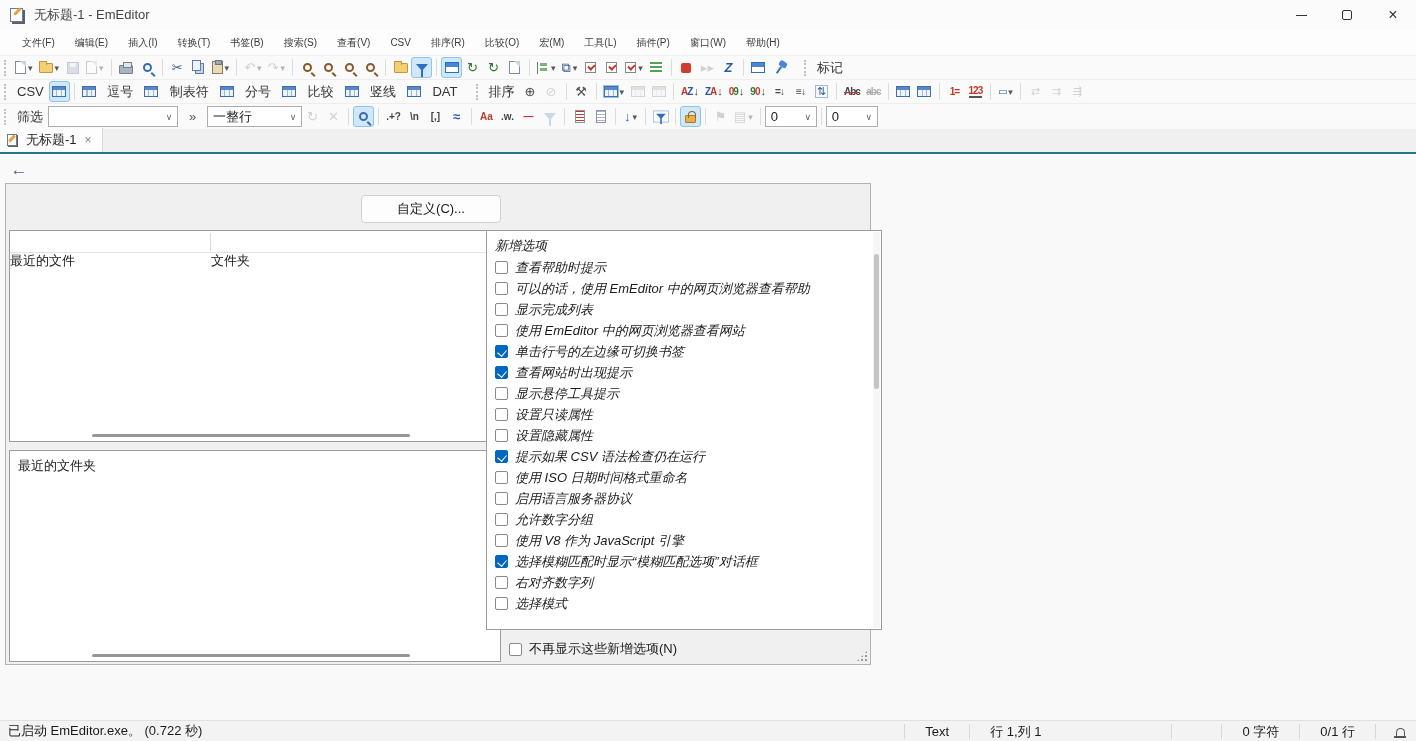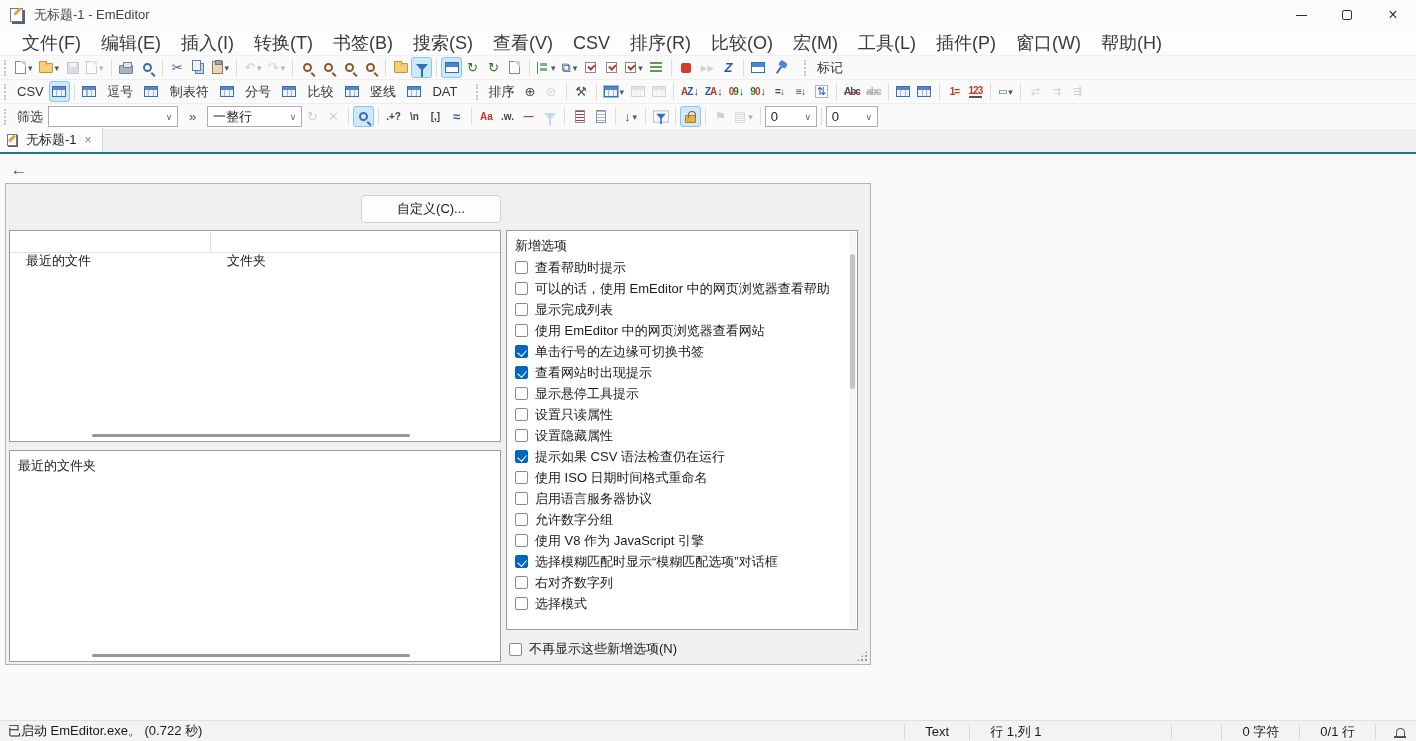--- a/index.html
+++ b/index.html
@@ -8,21 +8,21 @@
   .app-icon { width:17px; height:17px; margin:0 8px 0 9px; position:relative; }
   .app-icon .pgic { position:absolute; left:1px; top:1px; width:13px; height:14px; background:#fff; border:1px solid #6b7b95; box-shadow:2px 2px 0 #55626f; }
   .app-icon .pencil { position:absolute; left:4px; top:3px; width:9px; height:3px; background:#e3a33d; transform:rotate(-45deg); border-radius:1px; }
   .title-text { font-size:13px; color:#444; }
   .winbtns { position:absolute; right:0; top:0; display:flex; }
   .winbtn { width:46px; height:30px; display:flex; align-items:center; justify-content:center; color:#333; font-size:13px; }
   .minglyph { width:11px; height:1px; background:#333; }
   .maxglyph { width:10px; height:10px; border:1px solid #333; border-radius:2px; }
 
   .menubar { height:26px; background:#fdfdfd; display:flex; align-items:center; padding-left:12px; border-bottom:1px solid #f0f0f0; }
-  .menu-item { font-size:18px; color:#3a3a3a; padding:0 10px; height:26px; line-height:26px; }
+  .menu-item { font-size:10px; color:#3a3a3a; padding:0 10px; height:26px; line-height:26px; }
 
   .tbrow { height:24px; display:flex; align-items:center; background:#fafafa; border-bottom:1px solid #eeeeee; padding-left:2px; }
   .grip { width:4px; height:16px; border-left:2px dotted #c2c2c2; margin:0 4px 0 2px; flex:none; }
   .tsep { width:1px; height:17px; background:#dcdcdc; margin:0 4px; flex:none; }
   .tb-btn { height:21px; min-width:21px; padding:0 2px; display:flex; align-items:center; justify-content:center; gap:1px; border:1px solid transparent; border-radius:3px; flex:none; }
   .tb-btn.active { background:#cfe8fb; border-color:#8fc3ea; }
   .tb-btn.disabled { opacity:.42; }
   .dd { font-size:9px; color:#555; margin-left:1px; }
   .tb-label { font-size:13px; color:#333; padding:0 5px; flex:none; }
   .glyph { font-size:13px; line-height:1; color:#3c5f93; }
@@ -79,21 +79,21 @@
   .tabicon .pencil { position:absolute; left:2px; top:4px; width:8px; height:3px; background:#e3a33d; transform:rotate(-45deg); }
 
   .main { position:absolute; left:0; top:155px; width:1416px; height:565px; background:#f9f9f9; }
   .back-arrow { position:absolute; left:8px; top:5px; font-size:17px; color:#44639b; width:22px; height:22px; text-align:center; }
   .dialog { position:absolute; left:5px; top:28px; width:866px; height:482px; background:#f0f0f0; border:1px solid #b2b2b2; }
   .btn { position:absolute; height:28px; background:#fdfdfd; border:1px solid #d0d0d0; border-radius:4px; font-size:13px; display:flex; align-items:center; justify-content:center; color:#1a1a1a; }
   .btn.default { border:1px solid #0067c0; box-shadow:0 0 0 1px #0067c0 inset; }
   .panel { position:absolute; background:#fff; border:1px solid #9c9c9c; }
   .panel-hdr { font-size:13px; color:#222; }
   .lv-header { display:flex; height:22px; border-bottom:1px solid #e2e2e2; align-items:center; }
-  .lv-col { padding:0 16px; font-size:13px;margin-top:39px; }
+  .lv-col { padding:0 0; font-size:13px;margin-top:39px; }
   .lv-colsep { width:1px; height:18px; background:#dcdcdc; }
   .hscroll { position:absolute; left:2px; right:2px; bottom:2px; height:8px; }
   .hthumb { position:absolute; top:3px; height:3px; background:#969696; border-radius:2px; }
   .options-title { padding:6px 8px 4px 8px; }
   .optlist { position:absolute; left:0; top:26px; right:8px; bottom:0; overflow:hidden; }
   .optrow { display:flex; align-items:center; gap:7px; height:21px; padding-left:8px; font-size:13px; white-space:nowrap; }
   .cb { width:13px; height:13px; border:1px solid #8a8a8a; border-radius:2px; background:#fff; flex:none; position:relative; }
   .optrow.checked .cb { background:#0067c0; border-color:#0067c0; }
   .optrow.checked .cb::after { content:""; position:absolute; left:3px; top:2px; width:5px; height:7px; border-right:1.6px solid #fff; border-bottom:1.6px solid #fff; transform:rotate(40deg); }
   .vscroll { position:absolute; right:1px; top:1px; bottom:1px; width:7px; background:#f6f6f6; }
@@ -487,21 +487,21 @@
         </div>
     </div>
 
     <div class="panel" style="left:3px; top:266px; width:492px; height:212px;">
       <div class="panel-hdr" style="padding:6px 8px;">最近的文件夹</div>
       <div class="hscroll">
           <span class="hthumb" style="left:80px; width:318px;"></span>
         </div>
     </div>
 
-    <div class="panel" style="left:500px; top:46px; width:352px; height:400px;">
+    <div class="panel" style="left:480px; top:46px; width:396px; height:400px;font-style:italic;">
       <div class="panel-hdr options-title">新增选项</div>
       <div class="optlist">
         <div class="optrow">
             <span class="cb"></span>
             <span>查看帮助时提示</span>
           </div>
         <div class="optrow">
             <span class="cb"></span>
             <span>可以的话，使用 EmEditor 中的网页浏览器查看帮助</span>
           </div>

